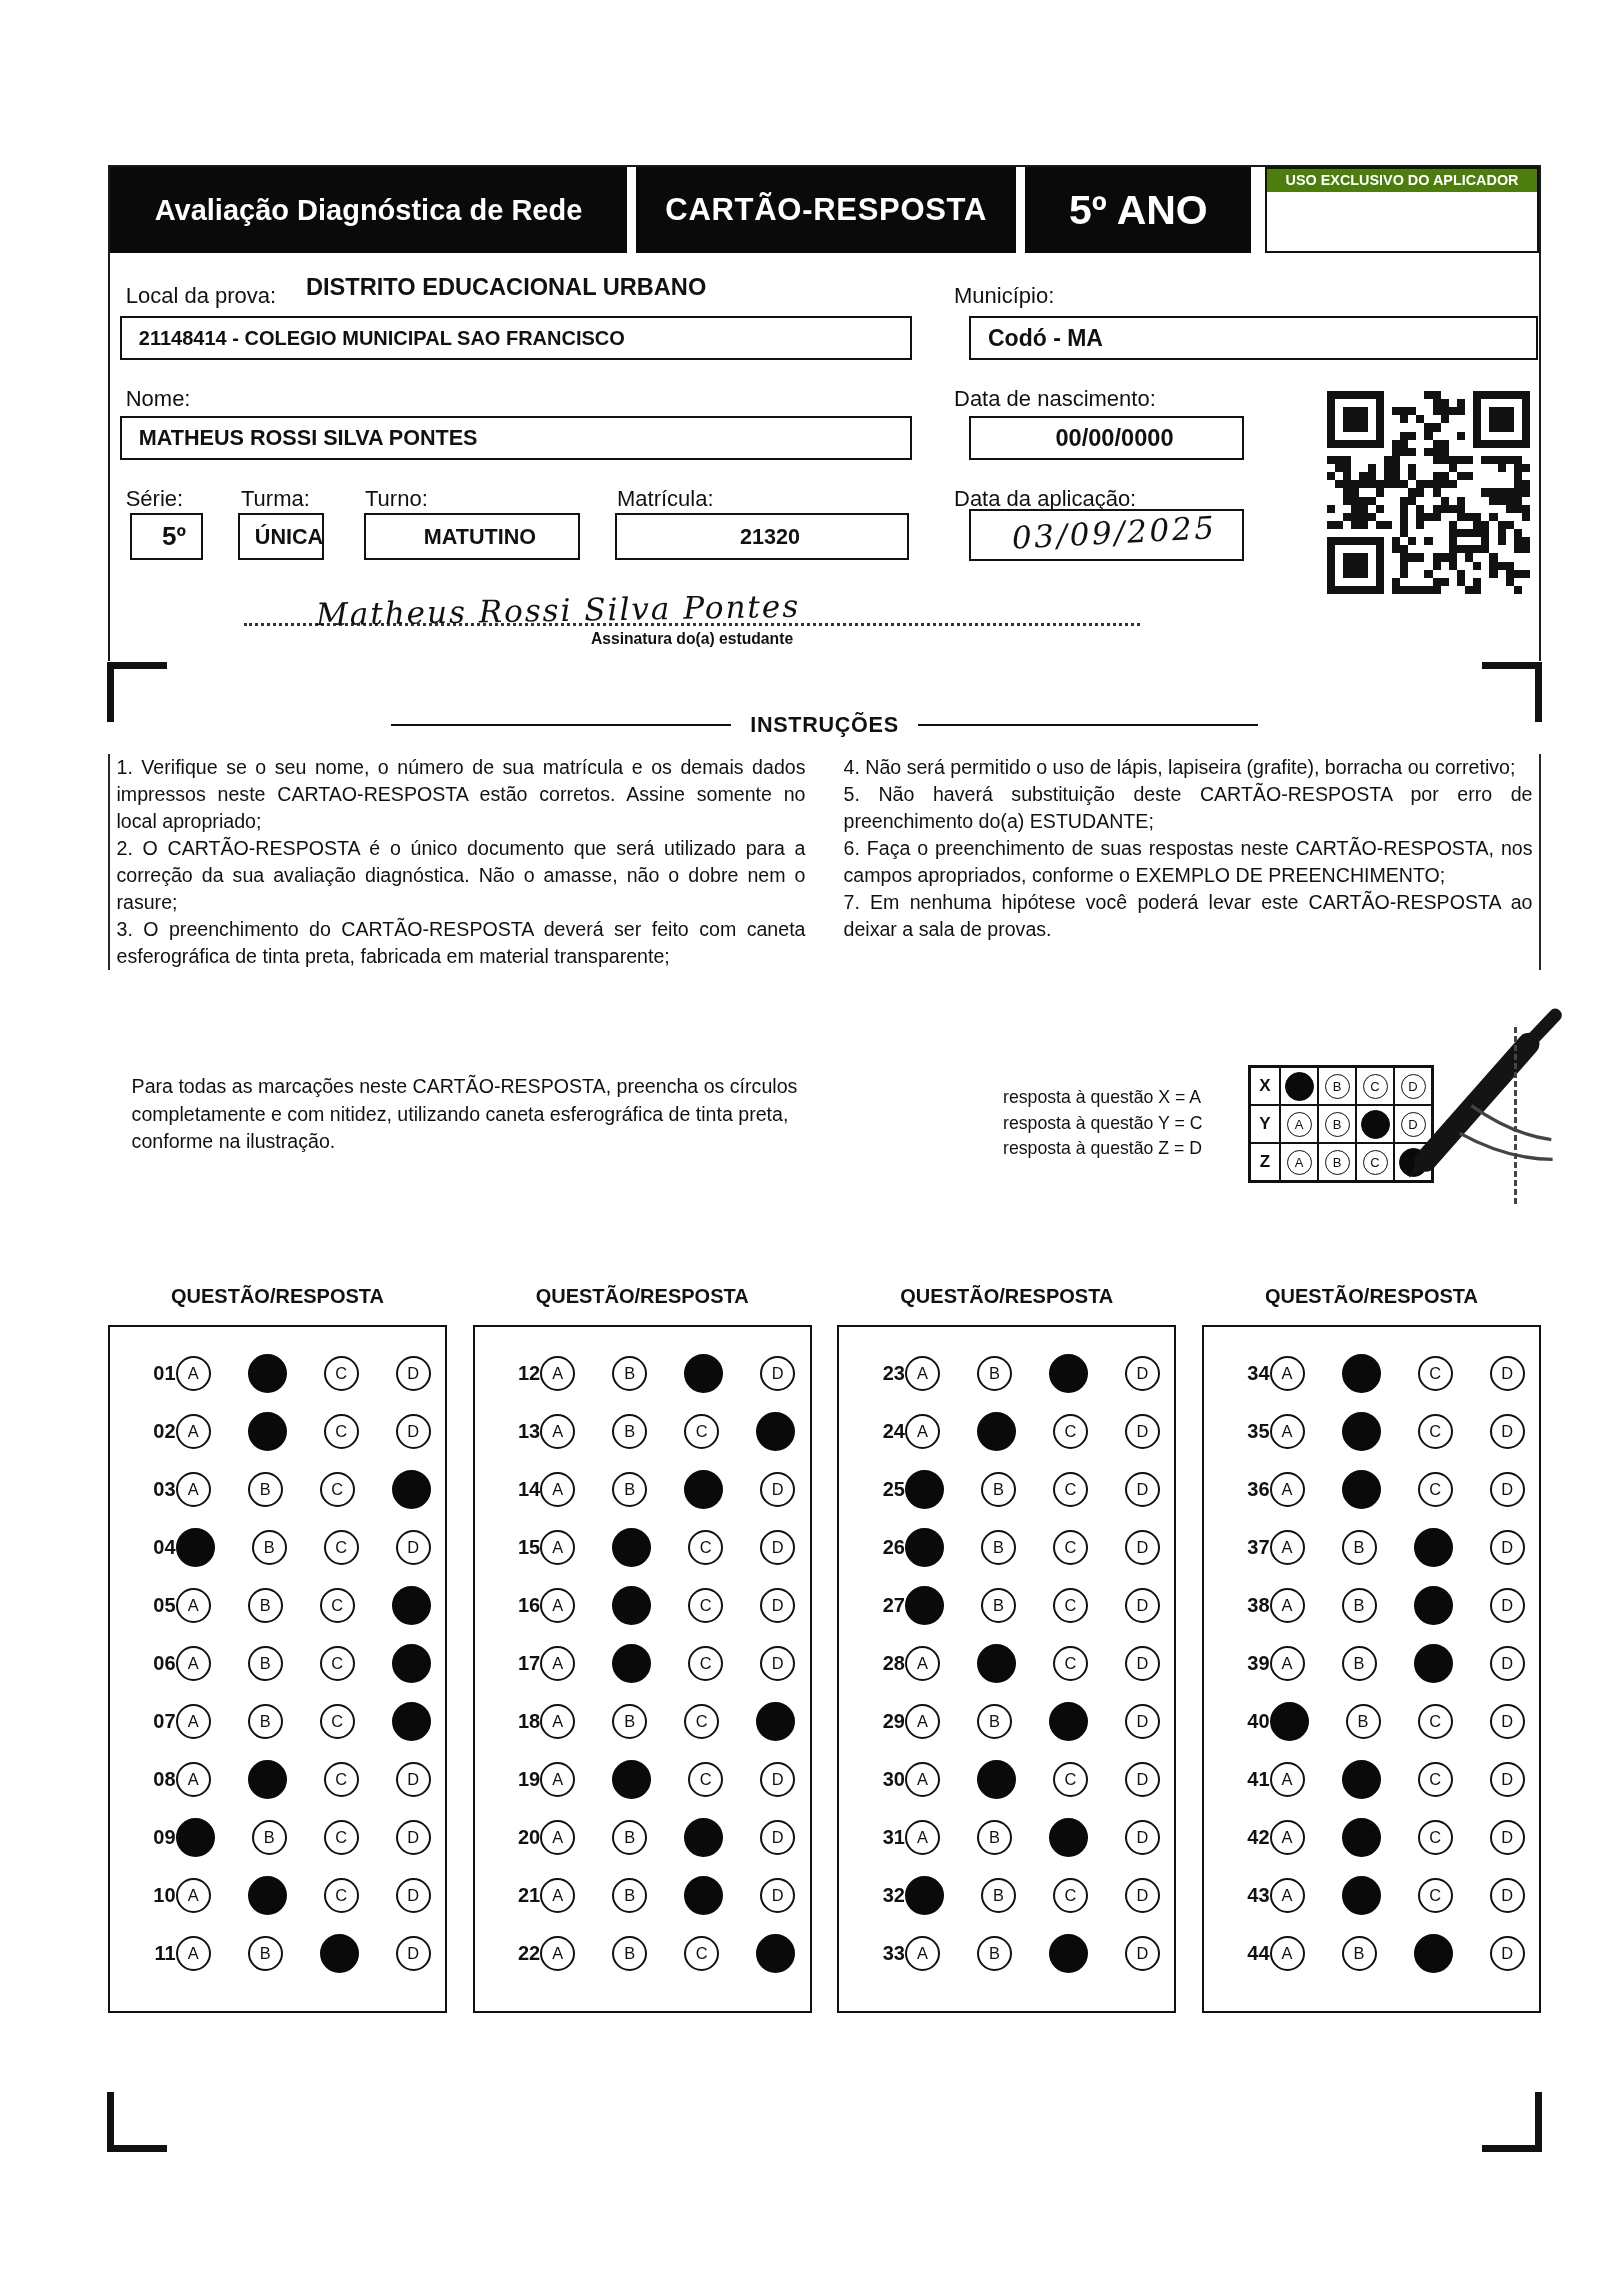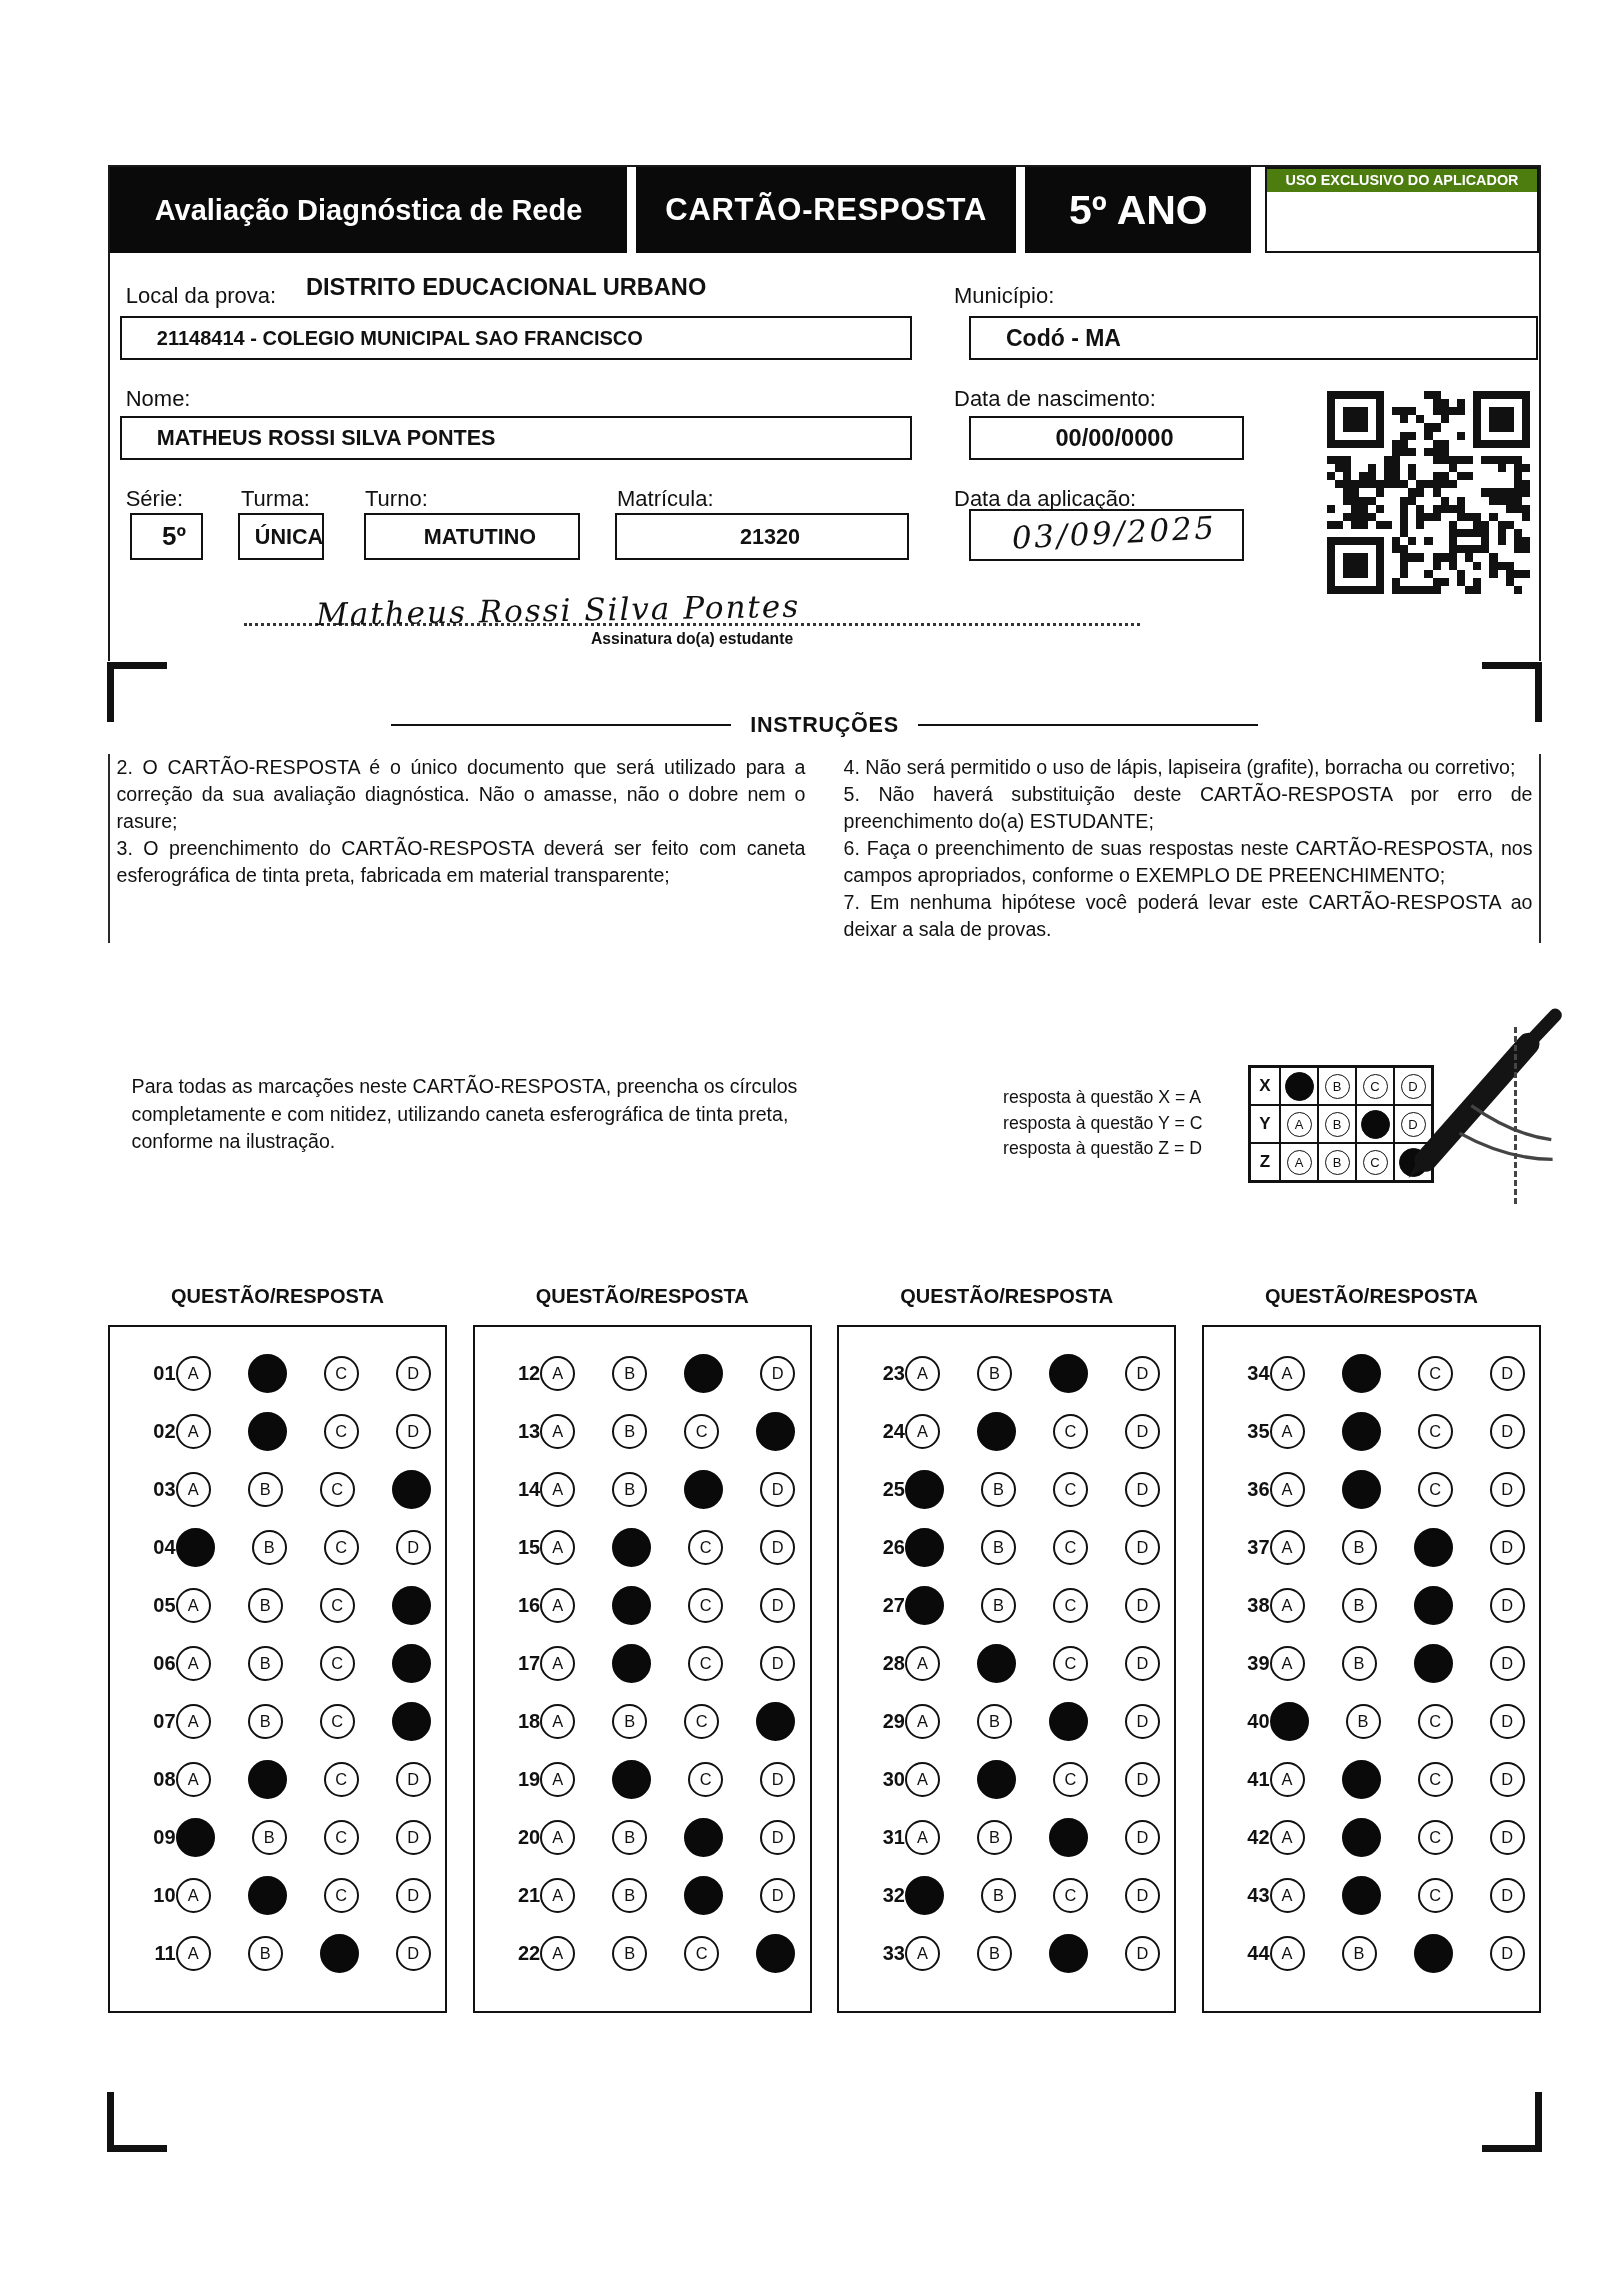--- a/index.html
+++ b/index.html
@@ -23,21 +23,21 @@
                       text-align:center; padding:3.3px 0; }
   .applicator-body { flex:1; display:flex; align-items:center; justify-content:center;
                      gap:6.5px; font-weight:bold; font-size:17px; }
   .absent-circle { width:21px; height:21px; border:2px solid #111; border-radius:50%;
                    display:inline-block; }
   .sim { font-size:11.8px; font-weight:bold; }
 
   .flabel { position:absolute; font-size:22px; font-weight:normal;text-align:right; }
   .fvalue-plain { position:absolute; font-size:23.6px; font-weight:bold; }
   .fbox { position:absolute; border:2px solid #111; display:flex; align-items:center;
-          font-weight:bold; font-size:21.6px; padding-left:35px; background:#fff; }
+          font-weight:bold; font-size:21.6px; padding-left:17px; background:#fff; }
   .fbox.center { justify-content:center; padding-left:16px; }
 
   .hand { font-family:"DejaVu Serif", serif; font-style:italic; }
   .date-box { font-size:31px; font-weight:normal; }
   .date-box span { display:inline-block; transform:rotate(-3deg) translateY(-2.6px); letter-spacing:2.6px; }
 
   .sig-area { position:absolute; left:134px; top:425px; width:896px; }
   .sig-script { display:inline-block; font-size:31px; letter-spacing:2px;
                 transform:rotate(-1deg); margin-left:72px; margin-bottom:-9.2px; }
   .sig-dotline { border-bottom:3.3px dotted #333; width:100%; height:2.6px; }
@@ -386,20 +386,21 @@
   <div class="brk bl"></div>
   <div class="brk br"></div>
 
   <div class="instr-head">
     <span class="hline"></span>
     <span class="instr-title">INSTRUÇÕES</span>
     <span class="hline"></span>
   </div>
   <div class="instr-cols">
     <div class="instr-col left">
+        <p>1. Verifique se o seu nome, o número de sua matrícula e os demais dados impressos neste CARTAO-RESPOSTA estão corretos. Assine somente no local apropriado;</p>
         <p>2. O CARTÃO-RESPOSTA é o único documento que será utilizado para a correção da sua avaliação diagnóstica. Não o amasse, não o dobre nem o rasure;</p>
         <p>3. O preenchimento do CARTÃO-RESPOSTA deverá ser feito com caneta esferográfica de tinta preta, fabricada em material transparente;</p>
       </div>
     <div class="instr-col right">
         <p>4. Não será permitido o uso de lápis, lapiseira (grafite), borracha ou corretivo;</p>
         <p>5. Não haverá substituição deste CARTÃO-RESPOSTA por erro de preenchimento do(a) ESTUDANTE;</p>
         <p>6. Faça o preenchimento de suas respostas neste CARTÃO-RESPOSTA, nos campos apropriados, conforme o EXEMPLO DE PREENCHIMENTO;</p>
         <p>7. Em nenhuma hipótese você poderá levar este CARTÃO-RESPOSTA ao deixar a sala de provas.</p>
       </div>
   </div>

